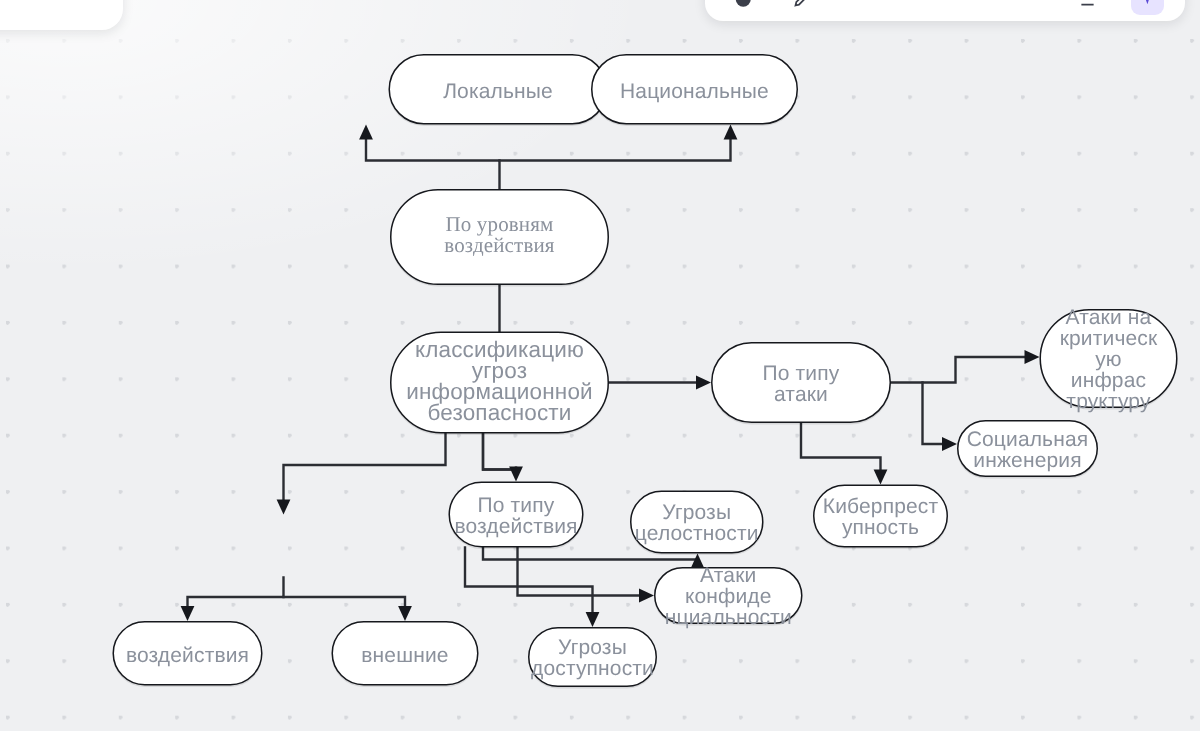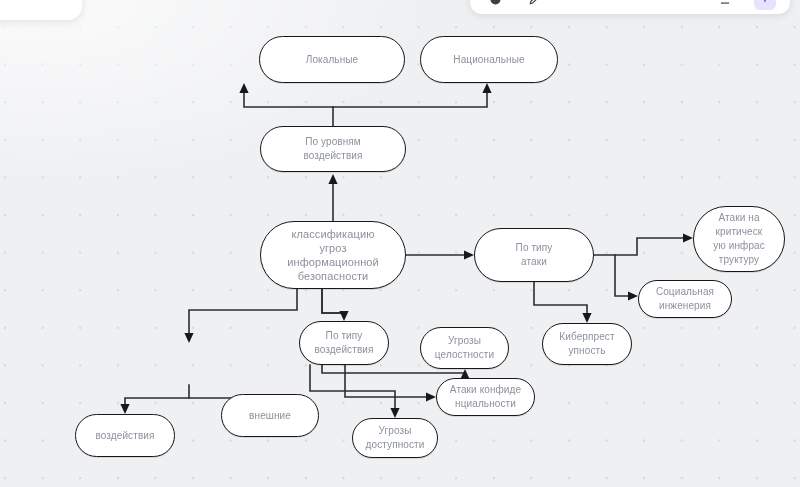--- a/index.html
+++ b/index.html
@@ -102,29 +102,29 @@
     z-index: 3;
     box-sizing: border-box;
     background: #ffffff;
     border: 1.7px solid #16181d;
     border-radius: 999px;
     display: flex;
     align-items: center;
     justify-content: center;
     text-align: center;
     color: #8b919c;
-    font-size: 10px;
+    font-size: 14px;
     line-height: 14px;
     letter-spacing: 0.1px;
     padding: 2px 10px;
     box-shadow: 0 1px 0 rgba(0,0,0,0.10);
     white-space: pre-line;
     user-select: none;
   }
-  .node.big { font-size: 11px; }
+  .node.big { font-size: 15px; }
 </style>
 </head>
 <body>
 
 <div id="canvas">
 
   <svg id="edges" viewBox="0 0 800 487" width="800" height="487">
 
     <g>
       <path d="M333,221 L333,183"></path>
@@ -194,23 +194,23 @@
     </g>
 
     <g>
       <path d="M189,398 L270,398 L270,405"></path>
       <polygon points="270,414 265.4,404 274.6,404"></polygon>
     </g>
   </svg>
 
   <div class="node" style="left:259px;top:36px;width:146px;height:47px;">Локальные</div>
 
-  <div class="node" style="left:420px;top:36px;width:138px;height:47px;">Национальные</div>
-
-  <div class="node" style="left:260px;top:126px;width:146px;height:46px;">По уровням
+  <div class="node" style="left:394px;top:36px;width:138px;height:47px;">Национальные</div>
+
+  <div class="node" style="left:260px;top:126px;width:146px;height:64px;font-family:Liberation Serif, serif;">По уровням
 воздействия</div>
 
   <div class="node big" style="left:260px;top:221px;width:146px;height:68px;">классификацию
 угроз
 информационной
 безопасности</div>
 
   <div class="node" style="left:474px;top:228px;width:120px;height:54px;">По типу
 атаки</div>
 
@@ -233,21 +233,21 @@
 
   <div class="node" style="left:436px;top:378px;width:99px;height:38px;">Атаки конфиде
 нциальности</div>
 
   <div class="node" style="left:352px;top:418px;width:86px;height:40px;">Угрозы
 доступности</div>
 
 
   <div class="node" style="left:75px;top:414px;width:100px;height:43px;">воздействия</div>
 
-  <div class="node" style="left:221px;top:394px;width:98px;height:43px;">внешние</div>
+  <div class="node" style="left:221px;top:414px;width:98px;height:43px;">внешние</div>
 
 </div>
 
 <div class="panel" id="panel-left"></div>
 
 <div class="panel" id="panel-toolbar">
   <div class="tool">
     <svg width="15" height="15" viewBox="0 0 24 24" fill="currentColor">
       <circle cx="12" cy="12" r="8"></circle>
     </svg>

